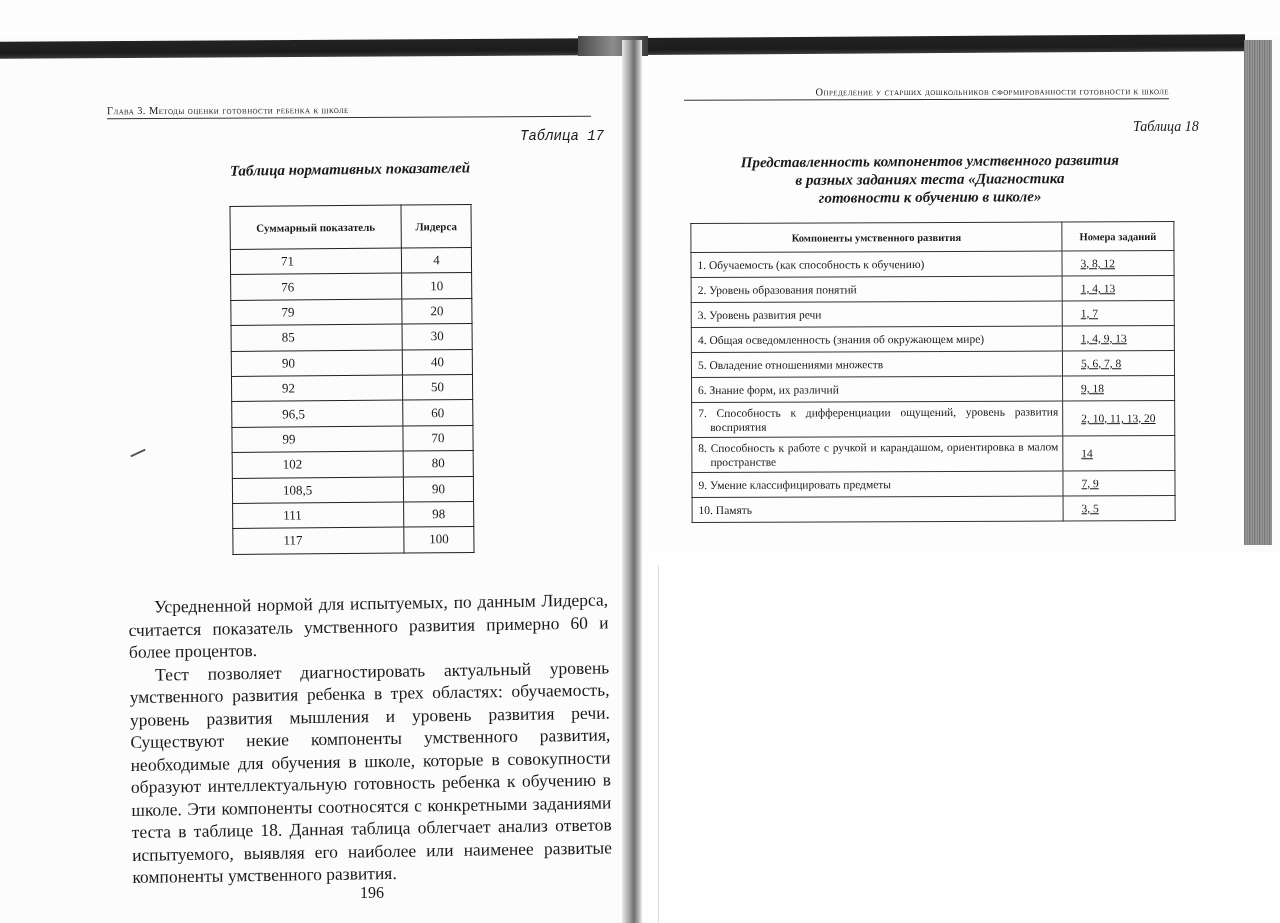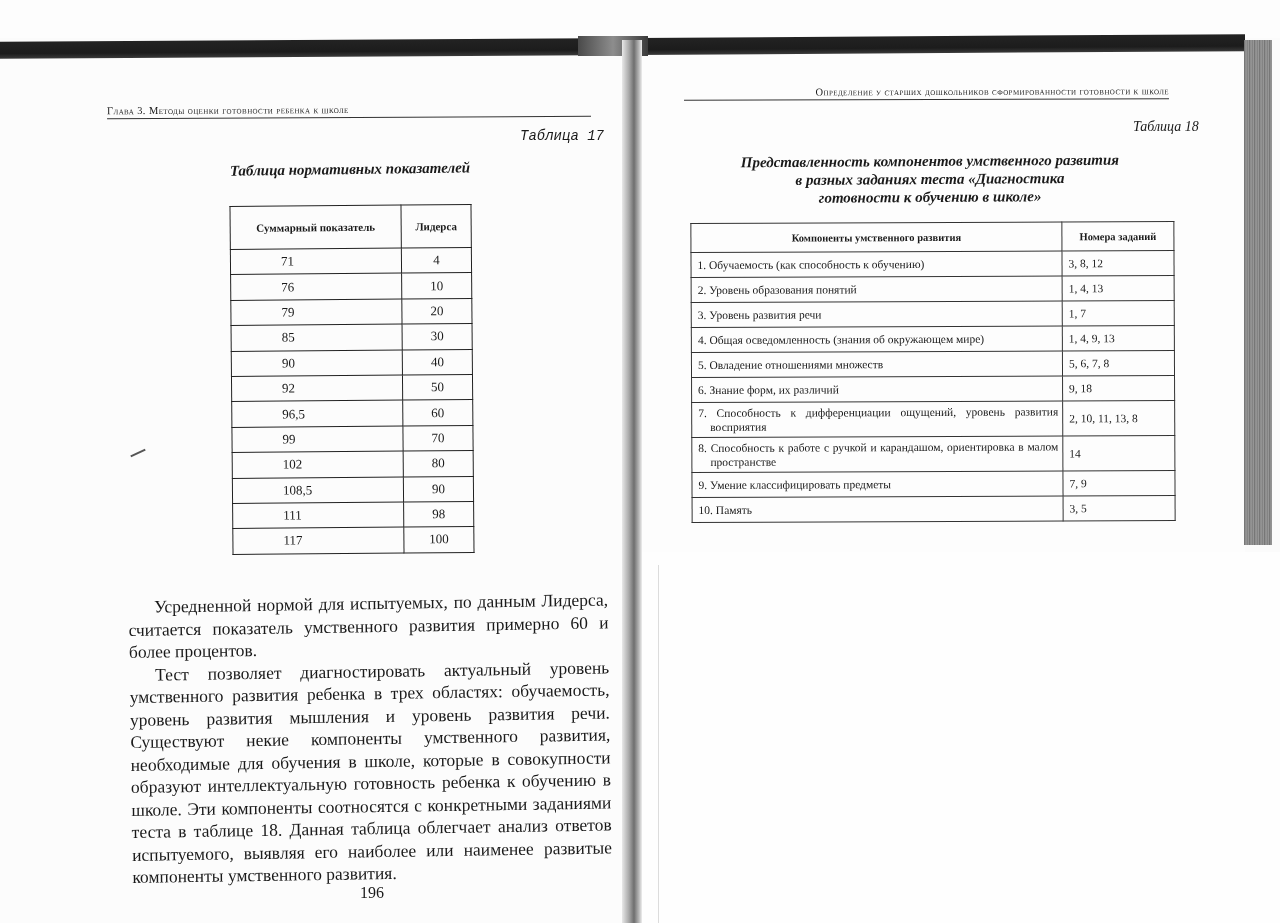--- a/index.html
+++ b/index.html
@@ -63,21 +63,21 @@
   .t17 { left: 231px; top: 205px; width: 242px; transform: rotate(-0.5deg); font-size: 13px; }
   .t17 td, .t17 th { border: 1.3px solid #222; text-align: center; }
   .t17 th { font-weight: bold; font-size: 11px; height: 40px; line-height: 13px; }
   .t17 td { height: 24.4px; padding: 0; }
   .t17 td.c1 { width: 120px; text-align: left; padding-left: 50px; }
   .t18 { left: 691px; top: 222px; width: 484px; transform: rotate(-0.25deg); font-size: 11.5px; }
   .t18 td, .t18 th { border: 1.1px solid #333; }
   .t18 th { font-weight: bold; font-size: 10.5px; height: 26px; }
   .t18 td { height: 24px; padding: 0 4px 0 6px; line-height: 14px; }
   .t18 td.c1 { width: 360px; text-align: justify; }
-  .t18 td.c2 { padding-left: 6px; }
+  .t18 td.c2 { padding-left: 18px; text-decoration: underline; }
   .t18 tr.tall td { height: 34px; }
   .hang { padding-left: 12px; text-indent: -12px; display: block; }
   .body-text {
     position: absolute; left: 128px; top: 596px; width: 480px;
     font-size: 17.5px; line-height: 22.5px; text-align: justify;
     transform: rotate(-0.9deg); transform-origin: left top;
   }
   .body-text p { margin: 0; text-indent: 26px; }
   .page-number { position: absolute; left: 360px; top: 884px; font-size: 16px; text-align: right; }
   .speck { position: absolute; left: 130px; top: 452px; width: 16px; height: 2px; background: #555; transform: rotate(-25deg); }
@@ -204,21 +204,21 @@
         <td class="c2">5, 6, 7, 8</td>
       </tr>
     <tr>
         <td class="c1">6. Знание форм, их различий</td>
         <td class="c2">9, 18</td>
       </tr>
     <tr class="tall">
         <td class="c1">
           <span class="hang">7. Способность к дифференциации ощущений, уровень развития восприятия</span>
         </td>
-        <td class="c2">2, 10, 11, 13, 8</td>
+        <td class="c2">2, 10, 11, 13, 20</td>
       </tr>
     <tr class="tall">
         <td class="c1">
           <span class="hang">8. Способность к работе с ручкой и карандашом, ориентировка в малом пространстве</span>
         </td>
         <td class="c2">14</td>
       </tr>
     <tr>
         <td class="c1">9. Умение классифицировать предметы</td>
         <td class="c2">7, 9</td>

